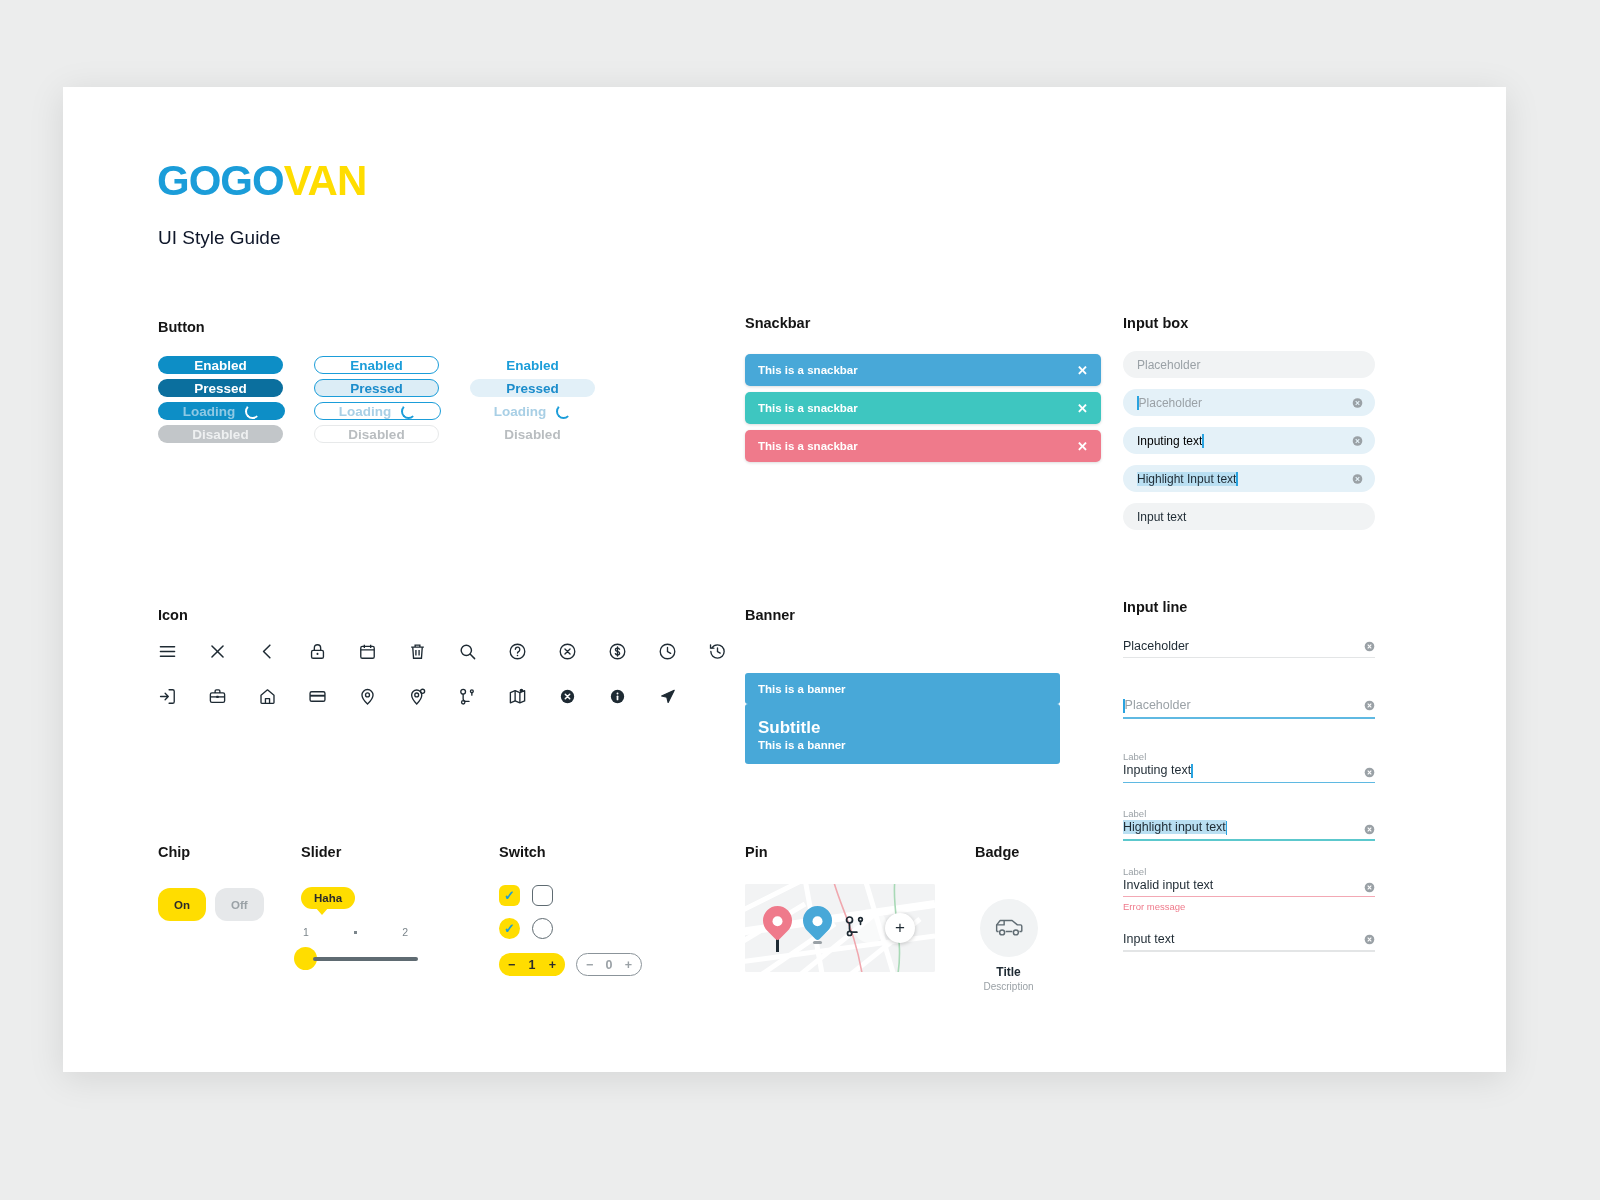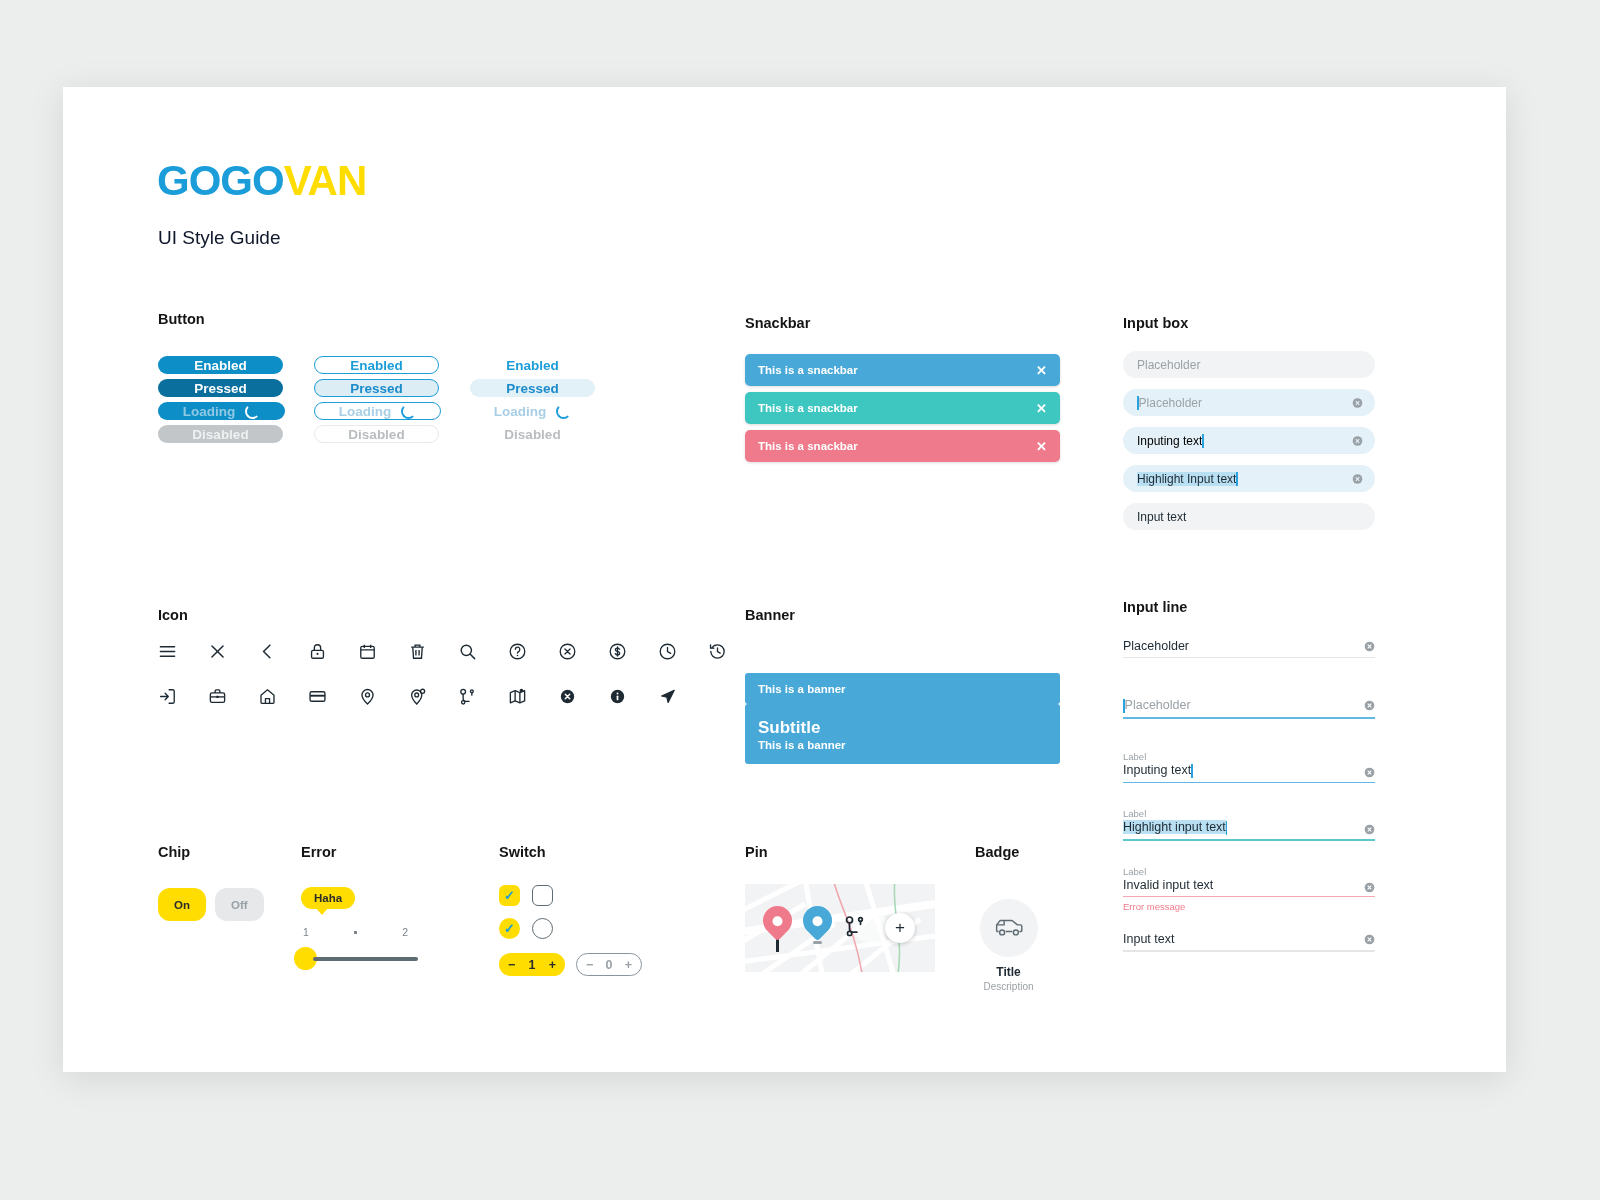--- a/index.html
+++ b/index.html
@@ -40,21 +40,21 @@
   .txt-pr { color:#1b8ccb; background:#e2f0f8; }
   .txt-ld { color:#a8cfe5; background:transparent; }
   .txt-di { color:#b9bdc0; background:transparent; }
   .spin { width:15px; height:15px; border-radius:50%;
           border:2px solid currentColor; border-right-color:transparent; border-top-color:transparent; }
   .spin.white { border-color:#fff; border-right-color:transparent; border-top-color:transparent; }
   .spin.blue { border-color:#1b9dd9; border-right-color:transparent; border-top-color:transparent; }
 
   
   .snack { display:flex; align-items:center; justify-content:space-between;
-           width:315px; height:32px; border-radius:5px; padding:0 13px;
+           width:356px; height:32px; border-radius:5px; padding:0 13px;
            font-size:11.5px; font-weight:bold; color:#fff;
            box-shadow:0 1px 3px rgba(0,0,0,0.14); }
   .snack .x { font-size:13px; font-weight:bold; cursor:pointer; }
 
   
   .banner { width:315px; background:#48a8d8; color:#fff; border-radius:3px; padding:10px 13px; }
   .banner.one { height:31px; display:flex; align-items:center; font-size:11.5px; font-weight:bold; padding:0 13px;}
   .banner.two { height:60px; display:flex; flex-direction:column; justify-content:center; }
   .banner .bt { font-size:17px; font-weight:bold; line-height:1.25; }
   .banner .bs { font-size:11.5px; font-weight:bold; }
@@ -124,21 +124,21 @@
 </head>
 <body>
 
 <div class="page">
 
   <div class="logo">
     <span class="go">GOGO</span><span class="van">VAN</span>
   </div>
   <div class="subtitle">UI Style Guide</div>
 
-  <div style="position:absolute; left:95px; top:224px;" class="sec-title">Button</div>
+  <div style="position:absolute; left:95px; top:232px;" class="sec-title">Button</div>
 
   <div class="col" style="position:absolute; left:95px; top:269px; gap:5px;">
     <div class="btn w1 fill-en">
       <span>Enabled</span>
     </div>
     <div class="btn w1 fill-pr">
       <span>Pressed</span>
     </div>
     <div class="btn fill-ld" style="width:127px;">
       <span>Loading</span>
@@ -418,21 +418,21 @@
       </svg>
     </div>
   </div>
 
   <div style="position:absolute; left:95px; top:757px;" class="sec-title">Chip</div>
   <div class="row" style="position:absolute; left:95px; top:801px; gap:9px;">
     <div class="chip on">On</div>
     <div class="chip off">Off</div>
   </div>
 
-  <div style="position:absolute; left:238px; top:757px;" class="sec-title">Error</div>
+  <div style="position:absolute; left:238px; top:757px;" class="sec-title">Slider</div>
   <div style="position:absolute; left:238px; top:800px;">
     <span class="tip">Haha</span>
   </div>
   <div style="position:absolute; left:240px; top:839px; width:105px; display:flex; justify-content:space-between; align-items:center;">
     <span style="font-size:10.5px; color:#7b858b;">1</span>
     <span style="width:3px; height:3px; background:#7b858b;"></span>
     <span style="font-size:10.5px; color:#7b858b;">2</span>
   </div>
   <div style="position:absolute; left:231px; top:860px; display:flex; align-items:center;">
     <div class="knob"></div>

